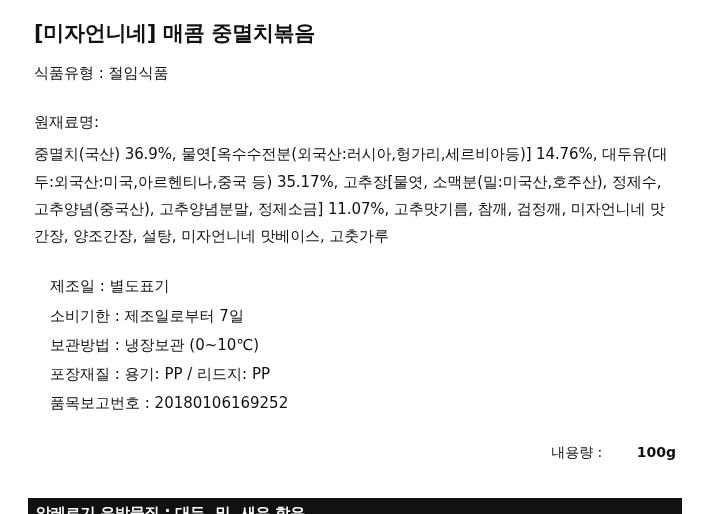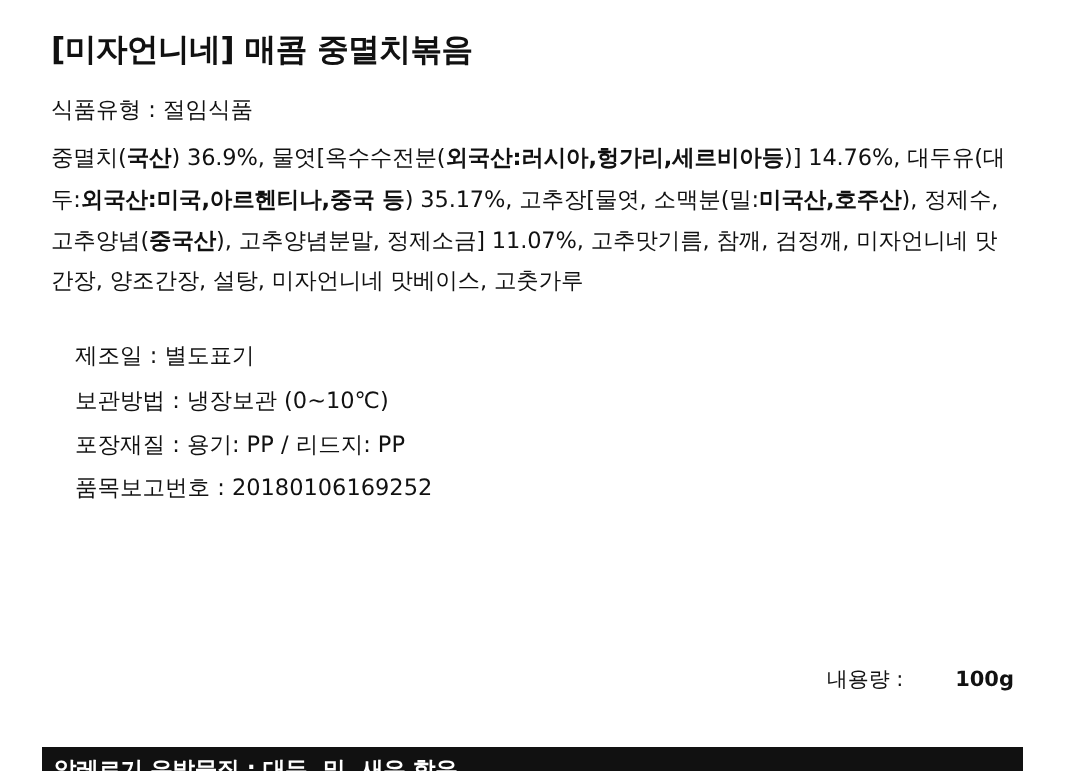--- a/index.html
+++ b/index.html
@@ -39,21 +39,21 @@
     line-height: 1.4;
   }
   .ingredients-body {
     font-size: 15px;
     margin: 8px 0 0 0;
     line-height: 1.82;
     letter-spacing: -0.1px;
     word-break: break-all;
   }
   .ingredients-body b {
-    font-weight: bold;
+    font-weight: normal;
   }
   .info-list {
     margin: 22px 0 0 0;
     padding: 0;
     list-style: none;
   }
   .info-list li {
     font-size: 15px;
     line-height: 1.95;
     margin-left: 16px;
@@ -85,25 +85,27 @@
 </style>
 </head>
 <body>
 
 <div class="page">
 
   <h1 class="product-title">[미자언니네] 매콤 중멸치볶음</h1>
 
   <p class="food-type">식품유형 : 절임식품</p>
 
+  <p class="ingredients-heading">원재료명:</p>
 
   <p class="ingredients-body"><span>중멸치(</span><b>국산</b><span>) 36.9%, 물엿[옥수수전분(</span><b>외국산:러시아,헝가리,세르비아등</b><span>)] 14.76%, 대두유(대두:</span><b>외국산:미국,아르헨티나,중국 등</b><span>) 35.17%, 고추장[물엿, 소맥분(밀:</span><b>미국산,호주산</b><span>), 정제수, 고추양념(</span><b>중국산</b><span>), 고추양념분말, 정제소금] 11.07%, 고추맛기름, 참깨, 검정깨, 미자언니네 맛간장, 양조간장, 설탕, 미자언니네 맛베이스, 고춧가루</span></p>
 
   <ul class="info-list">
     <li>제조일 : 별도표기</li>
+    <li>소비기한 : 제조일로부터 7일</li>
     <li>보관방법 : 냉장보관 (0~10℃)</li>
     <li>포장재질 : 용기: PP / 리드지: PP</li>
     <li>품목보고번호 : 20180106169252</li>
   </ul>
 
   <div class="net-weight">
     <span class="nw-label">내용량 : </span><span class="nw-value">100g</span>
   </div>
 
   <div class="allergy-bar">알레르기 유발물질 : 대두, 밀, 새우 함유</div>

